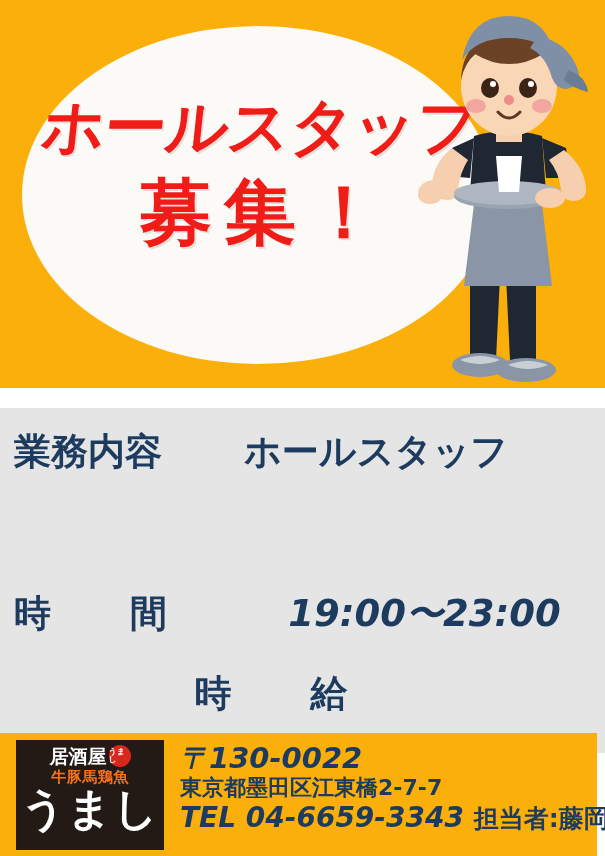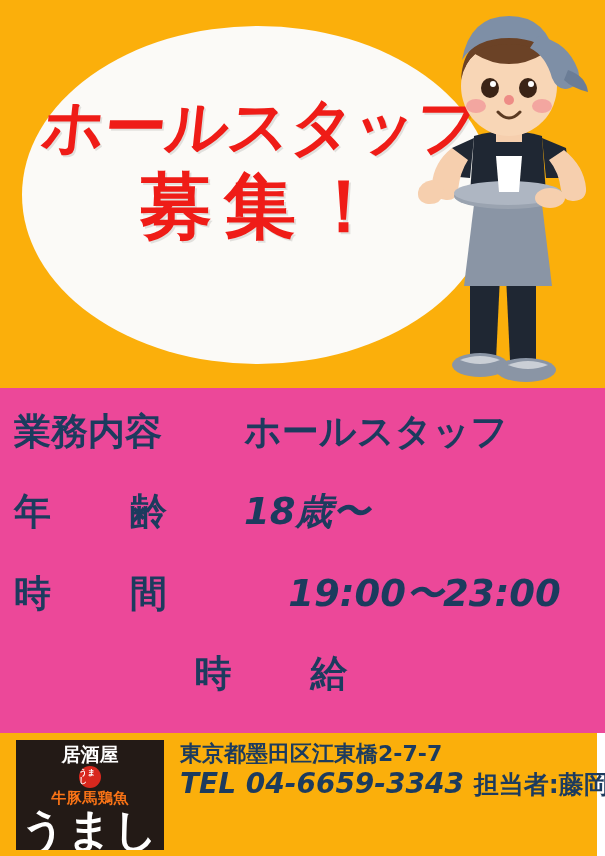--- a/index.html
+++ b/index.html
@@ -55,21 +55,21 @@
     font-size: 62px;
     line-height: 1;
     font-weight: 700;
     letter-spacing: -1px;
     transform: skewX(-6deg);
     text-shadow: 2px 2px 0 rgba(0,0,0,0.10);
     white-space: nowrap;
   }
   .headline-line2 {
     display: block;
-    margin-top: 12px;
+    margin-top: 18px;
     color: #EF1C17;
     font-size: 72px;
     line-height: 1;
     font-weight: 700;
     letter-spacing: 12px;
     text-indent: 12px;
     text-shadow: 2px 2px 0 rgba(0,0,0,0.10);
     white-space: nowrap;
   }
 
@@ -80,24 +80,24 @@
     top: 8px;
     width: 196px;
     height: 382px;
     z-index: 8;
   }
 
   
   .details {
     position: absolute;
     left: 0;
-    top: 388px;
+    top: 408px;
     width: 605px;
     height: 345px;
-    background: #ec4899;
+    background: #e5e5e5;
   }
   .detail-row {
     position: absolute;
     left: 0;
     width: 605px;
     display: flex;
     align-items: baseline;
   }
   .detail-row.r0 { top: 24px; }
   .detail-row.r1 { top: 104px; }
@@ -150,21 +150,20 @@
     justify-content: flex-start;
     padding-top: 5px;
     box-sizing: border-box;
     overflow: hidden;
   }
   .logo-top {
     display: flex;
     align-items: center;
     justify-content: center;
     gap: 2px;
-    flex-direction: column;
   }
   .logo-izakaya {
     color: #FFFFFF;
     font-size: 19px;
     font-weight: 700;
     letter-spacing: 0px;
     line-height: 1;
   }
   .logo-seal {
     width: 22px;
@@ -286,24 +285,20 @@
     </svg>
   </div>
 
   <div class="details">
 
     <div class="detail-row r0">
       <div class="detail-label">業務内容</div>
       <div class="detail-value upright">ホールスタッフ</div>
     </div>
 
-    <div class="detail-row r1">
-      <div class="detail-label spread">年齢</div>
-      <div class="detail-value">18歳〜</div>
-    </div>
 
     <div class="detail-row r2">
       <div class="detail-label spread">時間</div>
       <div class="detail-value">19:00〜23:00</div>
     </div>
 
     <div class="detail-row r3">
       <div class="detail-label spread">時給</div>
     </div>
 
@@ -314,20 +309,21 @@
     <div class="logo-box">
       <div class="logo-top">
         <span class="logo-izakaya">居酒屋</span>
         <span class="logo-seal">うまし</span>
       </div>
       <div class="logo-meats">牛豚馬鶏魚</div>
       <div class="logo-name">うまし</div>
     </div>
 
     <div class="contact">
+      <div class="contact-line postal">〒130-0022</div>
       <div class="contact-line address">東京都墨田区江東橋2-7-7</div>
       <div class="contact-line tel">
         <span>TEL</span>
         <span>04-6659-3343</span>
         <span class="tel-person">担当者:藤岡</span>
       </div>
     </div>
 
   </div>
 

